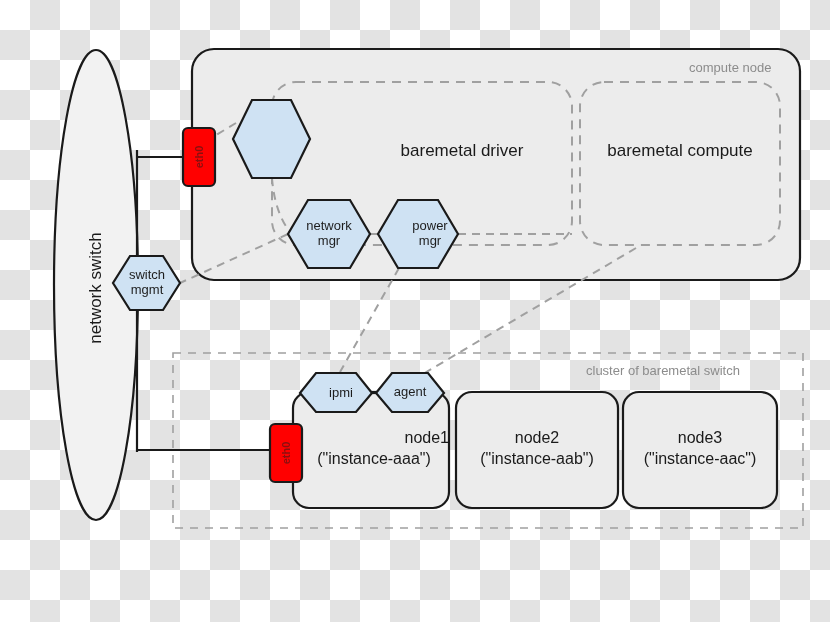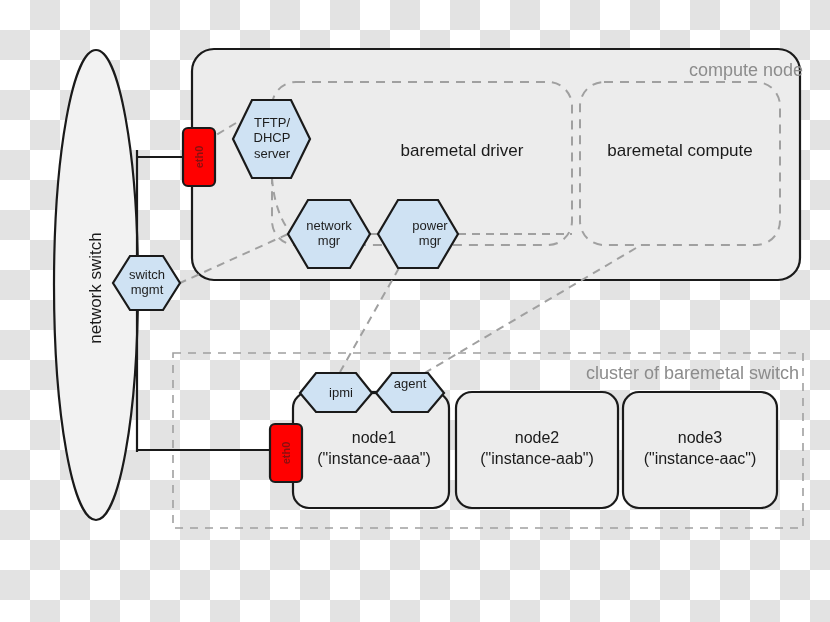--- a/index.html
+++ b/index.html
@@ -31,21 +31,21 @@
     position: absolute;
     color: #1a1a1a;
     text-align: center;
     line-height: 1.18;
     white-space: pre-line;
     pointer-events: none;
   }
   .group-label {
     position: absolute;
     color: #8c8c8c;
-    font-size: 18px;
+    font-size: 13px;
     white-space: nowrap;
   }
   .hex-label {
     font-size: 13px;
     color: #1d1d1d;
   }
   .eth-label {
     position: absolute;
     font-size: 11px;
     font-weight: bold;
@@ -130,42 +130,39 @@
   <div class="switch-label" style="left:36px; top:278px; width:120px; text-align:center;">network switch</div>
 
   <div class="group-label" style="left:689px; top:60px;">compute node</div>
 
   <div class="txt big-label" style="left:352px; top:141px; width:220px;">baremetal driver</div>
 
   <div class="txt big-label" style="left:580px; top:141px; width:200px;">baremetal compute</div>
 
   <div class="eth-label" style="left:179px; top:151px; width:40px; text-align:center;">eth0</div>
 
-  <div class="txt hex-label" style="left:232px; top:115px; width:80px;">TFTP/
-DHCP
-server</div>
 
   <div class="txt hex-label" style="left:289px; top:218px; width:80px;">network
 mgr</div>
 
   <div class="txt hex-label" style="left:390px; top:218px; width:80px;">power
 mgr</div>
 
   <div class="txt hex-label" style="left:107px; top:267px; width:80px;">switch
 mgmt</div>
 
   <div class="group-label" style="left:586px; top:363px;">cluster of baremetal switch</div>
 
   <div class="txt hex-label" style="left:306px; top:385px; width:70px;">ipmi</div>
 
-  <div class="txt hex-label" style="left:377px; top:376px; width:66px;">agent</div>
+  <div class="txt hex-label" style="left:377px; top:384px; width:66px;">agent</div>
 
   <div class="eth-label" style="left:266px; top:447px; width:40px; text-align:center;">eth0</div>
 
-  <div class="txt node-label" style="left:299px; top:429px; width:150px;">node1</div>
+  <div class="txt node-label" style="left:299px; top:429px; width:150px;text-align:right;">node1</div>
   <div class="txt node-label" style="left:299px; top:450px; width:150px;">("instance-aaa")</div>
 
   <div class="txt node-label" style="left:456px; top:429px; width:162px;">node2</div>
   <div class="txt node-label" style="left:456px; top:450px; width:162px;">("instance-aab")</div>
 
   <div class="txt node-label" style="left:623px; top:429px; width:154px;">node3</div>
   <div class="txt node-label" style="left:623px; top:450px; width:154px;">("instance-aac")</div>
 
 </div>
 

